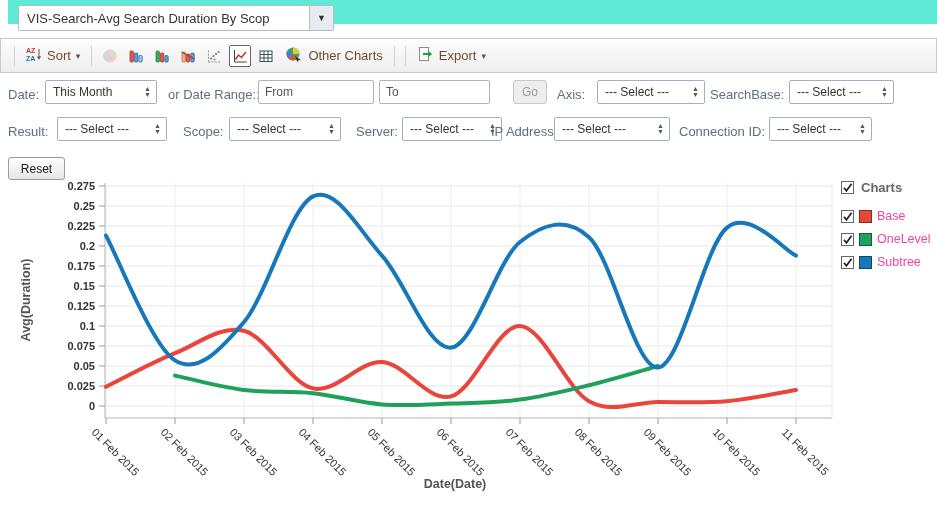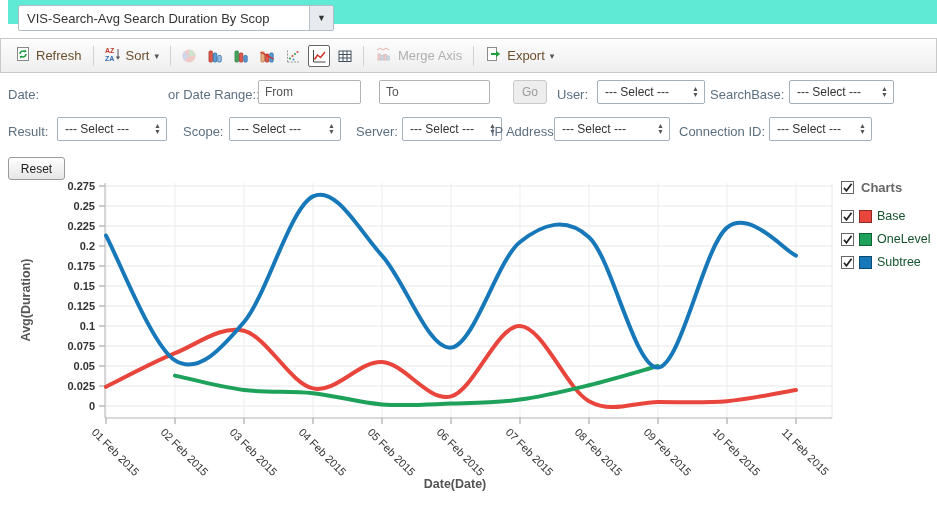--- a/index.html
+++ b/index.html
@@ -44,45 +44,35 @@
 
   
   #chart-svg { position:absolute; left:0; top:150px; }
   .ytick { font:bold 11px "Liberation Sans", sans-serif; fill:#333; }
   .xtick { font:11px "Liberation Sans", sans-serif; fill:#333; }
   .axis-title { font:bold 12.5px "Liberation Sans", sans-serif; fill:#555; }
 
   
   .legend { position:absolute; left:841px; top:180px; }
   .legend-title { display:flex; align-items:center; gap:7px; font-size:13px; font-weight:bold; color:#666; margin-bottom:14px; cursor:pointer; }
-  .legend-item { display:flex; align-items:center; gap:5px; font-size:12.5px; color:#14532d; margin-bottom:9px; cursor:pointer; }
+  .legend-item { display:flex; align-items:center; gap:5px; font-size:12.5px; color:#ec4899; margin-bottom:9px; cursor:pointer; }
   .cb { width:13px; height:13px; display:inline-flex; }
   .legend-swatch { width:13px; height:13px; border:1px solid rgba(0,0,0,.4); display:inline-block; }
 </style>
 </head>
 <body>
 
 <div class="top-strip">
   <div class="report-select">
     <span class="txt">VIS-Search-Avg Search Duration By Scop</span>
     <span class="arrow-seg">▼</span>
   </div>
 </div>
 
 <div class="toolbar">
-  <span class="tb-btn">
-    <span><svg width="16" height="16">
-          <rect x="2.5" y="1.5" width="11" height="13" fill="#fff" stroke="#8a8a8a"></rect>
-          <path d="M5 8a3 3 0 0 1 5.2-2" stroke="#1f9e3e" fill="none" stroke-width="1.6"></path>
-          <path d="M11 8a3 3 0 0 1-5.2 2" stroke="#1f9e3e" fill="none" stroke-width="1.6"></path>
-          <path d="M10.6 3.4l.9 2.8-2.8-.4z" fill="#1f9e3e"></path>
-          <path d="M5.4 12.6l-.9-2.8 2.8.4z" fill="#1f9e3e"></path>
-        </svg></span>
-    <span>Refresh</span>
-  </span>
   <span class="tb-sep"></span>
   <span class="tb-btn">
     <span><svg width="16" height="16">
           <text x="0" y="7" font-size="7" font-weight="bold" fill="#c0392b" font-family="Liberation Sans">AZ</text>
           <text x="0" y="15" font-size="7" font-weight="bold" fill="#2d6cb4" font-family="Liberation Sans">ZA</text>
           <path d="M13 3v8" stroke="#555"></path>
           <path d="M10.9 10.5h4.2L13 13.8z" fill="#555"></path>
         </svg></span>
     <span>Sort</span>
     <span class="caret">▾</span>
@@ -132,50 +122,57 @@
         <path d="M2.5 14h12M2.5 14V2" stroke="#444" fill="none"></path>
         <path d="M3.5 11.5l3-4.5 3 2.5 4.5-5.5" stroke="#d22f23" stroke-width="1.5" fill="none"></path>
       </svg>
     </span>
   <span class="tb-ico">
       <svg width="16" height="16">
         <rect x="2" y="3" width="12" height="10.5" fill="#fff" stroke="#3f4f5e"></rect>
         <path d="M2 6.5h12M2 10h12M6 3v10.5M10 3v10.5" stroke="#3f4f5e"></path>
       </svg>
     </span>
+  <span class="tb-btn">
+    <span><svg width="18" height="16">
+          <circle cx="8" cy="8" r="6.5" fill="#3da556"></circle>
+          <path d="M8 8V1.5A6.5 6.5 0 0 1 14.5 8z" fill="#e3c93c"></path>
+          <path d="M8 8L12.6 12.6A6.5 6.5 0 0 1 3.4 12.6z" fill="#d2554a"></path>
+          <path d="M8 8L3.4 3.4A6.5 6.5 0 0 0 3.4 12.6z" fill="#4a7fc1"></path>
+          <path d="M10 10l6 4-3.2.4.8 1.6-1.6-.8z" fill="#333"></path>
+        </svg></span>
+    <span>Other Charts</span>
+  </span>
   <span class="tb-sep"></span>
-  <span class="tb-btn disabled">
-    <span style="opacity:.45"><svg width="18" height="16">
-          <path d="M2 4l3-2 3 2 3-2 3 2" stroke="#d2554a" fill="none"></path>
-          <rect x="3" y="8" width="2.2" height="6" fill="#e8a49e" stroke="#c77"></rect>
-          <rect x="6" y="9.5" width="2.2" height="4.5" fill="#a9c6e8" stroke="#79a"></rect>
-          <rect x="9" y="8.5" width="2.2" height="5.5" fill="#e8a49e" stroke="#c77"></rect>
-          <rect x="12" y="10" width="2.2" height="4" fill="#a9c6e8" stroke="#79a"></rect>
-        </svg></span>
-    <span>Merge Axis</span>
-  </span>
   <span class="tb-sep"></span>
   <span class="tb-btn">
     <span><svg width="17" height="16">
           <rect x="2.5" y="1.5" width="9" height="13" fill="#fff" stroke="#8a8a8a"></rect>
           <path d="M6 8h6" stroke="#1f9e3e" stroke-width="2"></path>
           <path d="M11 4.8l4.2 3.2-4.2 3.2z" fill="#1f9e3e"></path>
         </svg></span>
     <span>Export</span>
     <span class="caret">▾</span>
   </span>
 </div>
 
 <div class="filter-row row1">
   <span class="flabel" style="left:8px">Date:</span>
+  <div class="fselect" style="left:45px; width:112px">
+    <span>This Month</span>
+    <span class="spinner">
+        <i>▲</i>
+        <i>▼</i>
+      </span>
+  </div>
   <span class="flabel" style="left:168px">or Date Range::</span>
-  <input class="finput" style="left: 258px; width: 103px;" value="From">
+  <input class="finput" style="left: 258px; width: 116px;" value="From">
   <input class="finput" style="left: 379px; width: 111px;" value="To">
   <button class="go-btn" style="left:513px">Go</button>
-  <span class="flabel" style="left:557px">User:</span>
+  <span class="flabel" style="left:557px">Axis:</span>
   <div class="fselect" style="left:597px; width:108px">
     <span>--- Select ---</span>
     <span class="spinner">
         <i>▲</i>
         <i>▼</i>
       </span>
   </div>
   <span class="flabel" style="left:710px">SearchBase:</span>
   <div class="fselect" style="left:789px; width:105px">
     <span>--- Select ---</span>

